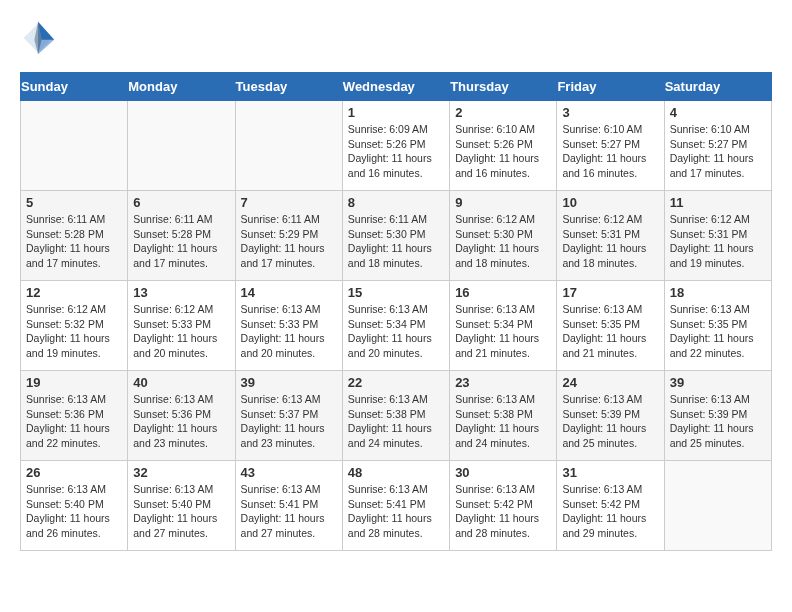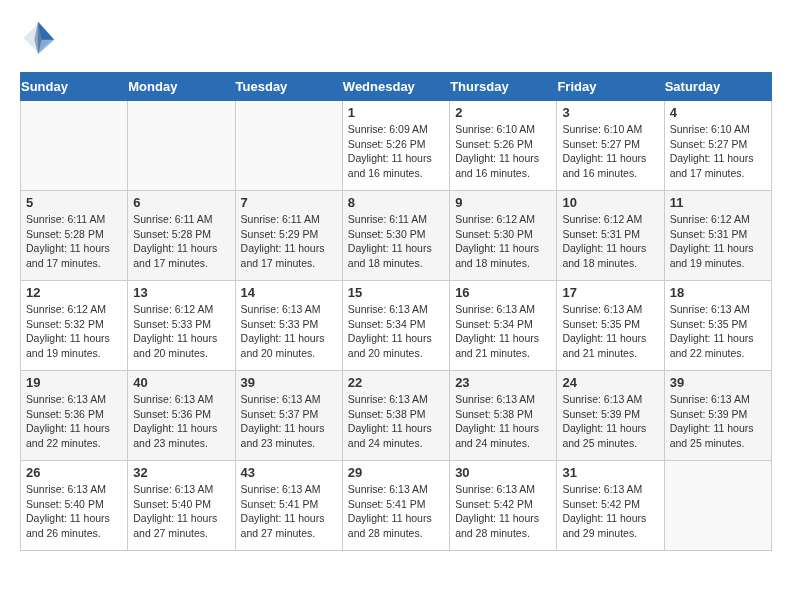--- a/index.html
+++ b/index.html
@@ -298,21 +298,21 @@
 Sunset: 5:40 PM
 Daylight: 11 hours and 27 minutes.</div>
         </td>
         <td>
           <span class="day-num">43</span>
           <div class="cell-content" style="white-space: pre-line;">Sunrise: 6:13 AM
 Sunset: 5:41 PM
 Daylight: 11 hours and 27 minutes.</div>
         </td>
         <td>
-          <span class="day-num">29</span>
+          <span class="day-num">48</span>
           <div class="cell-content" style="white-space: pre-line;">Sunrise: 6:13 AM
 Sunset: 5:41 PM
 Daylight: 11 hours and 28 minutes.</div>
         </td>
         <td>
           <span class="day-num">30</span>
           <div class="cell-content" style="white-space: pre-line;">Sunrise: 6:13 AM
 Sunset: 5:42 PM
 Daylight: 11 hours and 28 minutes.</div>
         </td>

